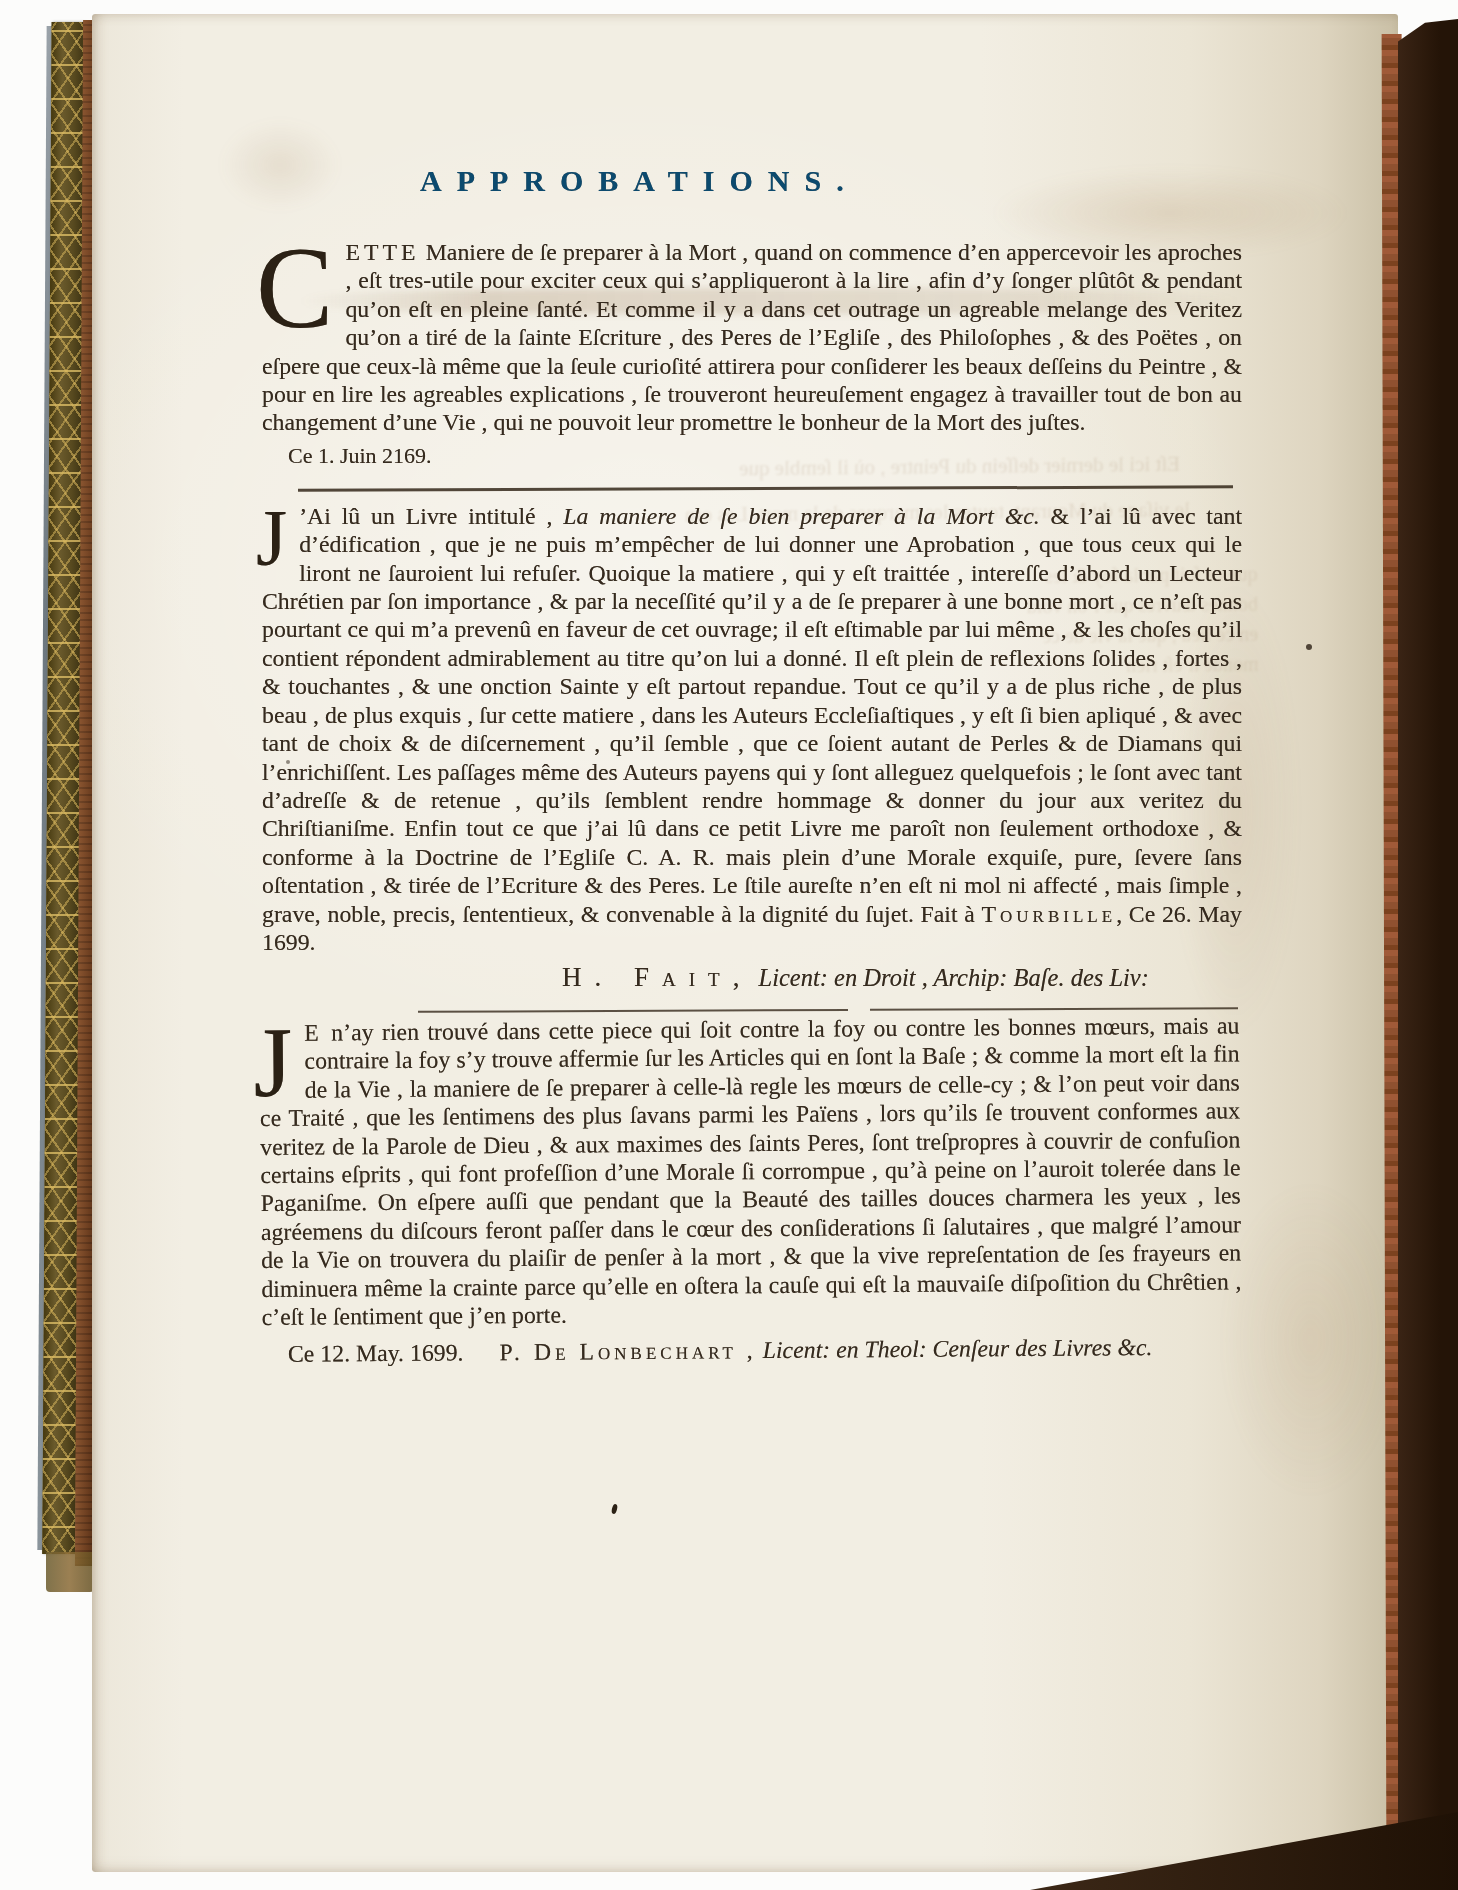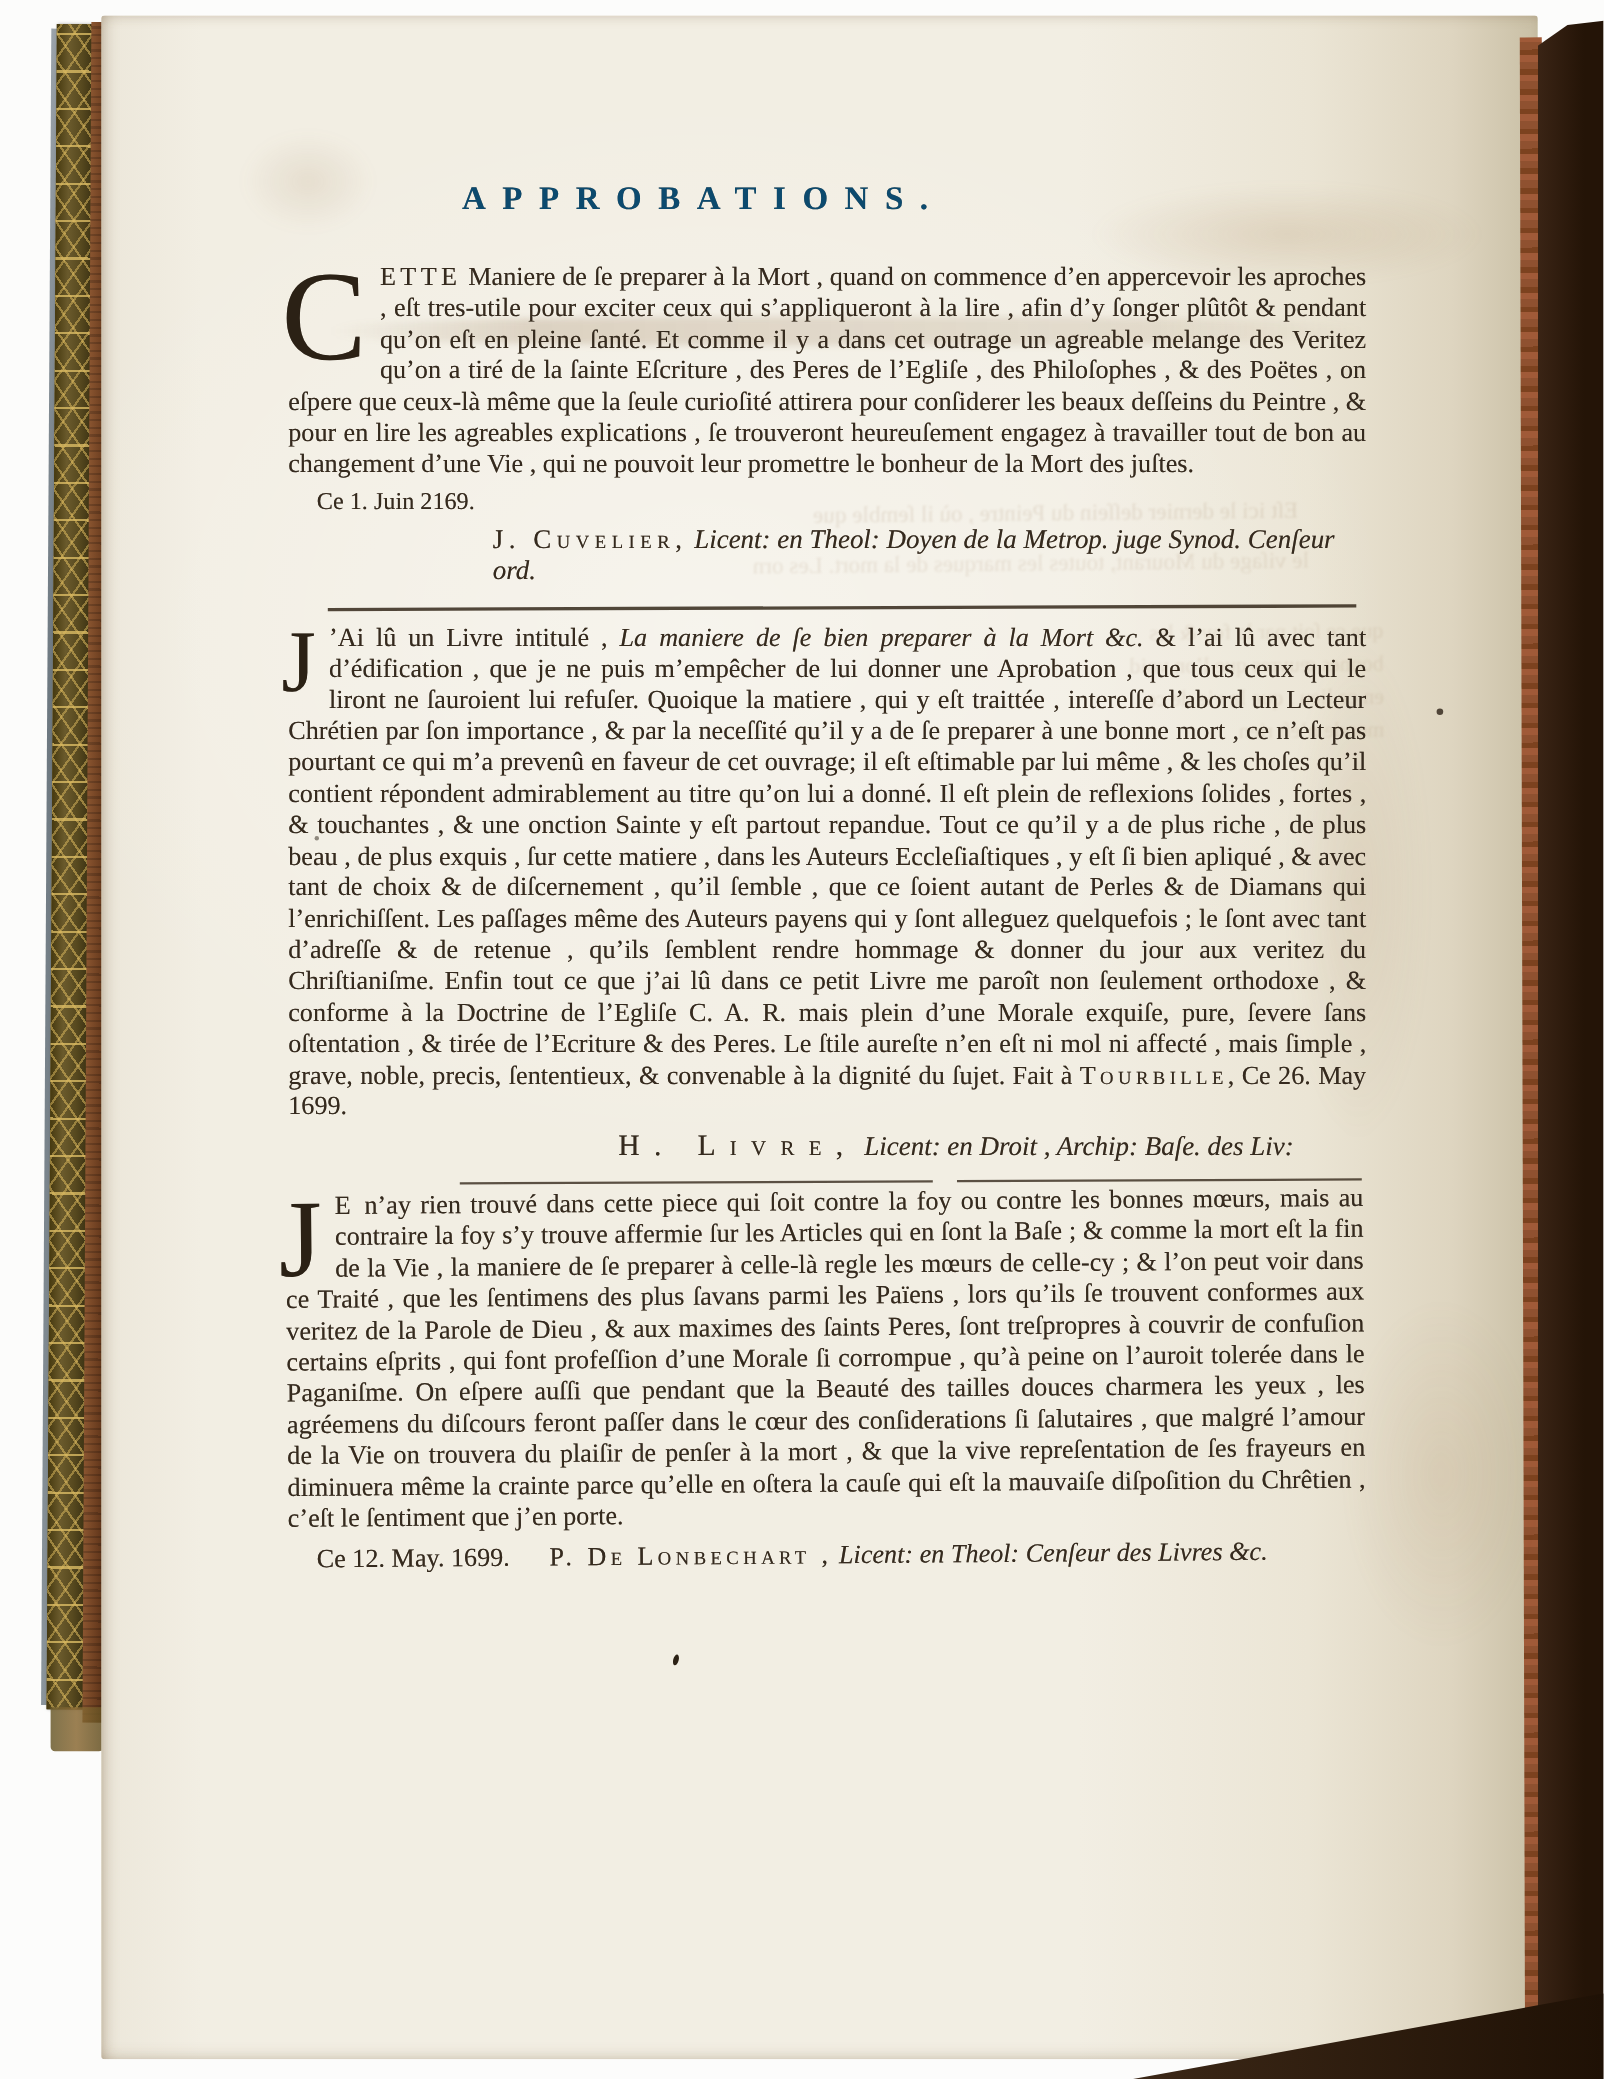--- a/index.html
+++ b/index.html
@@ -124,32 +124,28 @@
   <div class="textblock">
 
     <div class="title">APPROBATIONS.</div>
 
     <p class="para p1">
       <span class="dropcap">C</span>
       <span class="leadcaps">ETTE</span>
       <span>Maniere de ſe preparer à la Mort , quand on commence d’en appercevoir les aproches , eſt tres-utile pour exciter ceux qui s’appliqueront à la lire , afin d’y ſonger plûtôt &amp; pendant qu’on eſt en pleine ſanté. Et comme il y a dans cet outrage un agreable melange des Veritez qu’on a tiré de la ſainte Eſcriture , des Peres de l’Egliſe , des Philoſophes , &amp; des Poëtes , on eſpere que ceux-là même que la ſeule curioſité attirera pour conſiderer les beaux deſſeins du Peintre , &amp; pour en lire les agreables explications , ſe trouveront heureuſement engagez à travailler tout de bon au changement d’une Vie , qui ne pouvoit leur promettre le bonheur de la Mort des juſtes.</span>
     </p>
     <div class="dateline">Ce 1. Juin 2169.</div>
-    <div class="sig">
-      <span class="sc name-cuvelier">J. Cuvelier,</span>
-      <span class="it">Licent: en Theol: Doyen de la Metrop. juge Synod. Cenſeur ord.</span>
-    </div>
 
     <div class="rule1"></div>
 
     <p class="para">
       <span class="dropcap j2">J</span><span>’Ai lû un Livre intitulé , </span><span class="it">La maniere de ſe bien preparer à la Mort &amp;c.</span><span> &amp; l’ai lû avec tant d’édification , que je ne puis m’empêcher de lui donner une Aprobation , que tous ceux qui le liront ne ſauroient lui refuſer. Quoique la matiere , qui y eſt traittée , intereſſe d’abord un Lecteur Chrétien par ſon importance , &amp; par la neceſſité qu’il y a de ſe preparer à une bonne mort , ce n’eſt pas pourtant ce qui m’a prevenû en faveur de cet ouvrage; il eſt eſtimable par lui même , &amp; les choſes qu’il contient répondent admirablement au titre qu’on lui a donné. Il eſt plein de reflexions ſolides , fortes , &amp; touchantes , &amp; une onction Sainte y eſt partout repandue. Tout ce qu’il y a de plus riche , de plus beau , de plus exquis , ſur cette matiere , dans les Auteurs Eccleſiaſtiques , y eſt ſi bien apliqué , &amp; avec tant de choix &amp; de diſcernement , qu’il ſemble , que ce ſoient autant de Perles &amp; de Diamans qui l’enrichiſſent. Les paſſages même des Auteurs payens qui y ſont alleguez quelquefois ; le ſont avec tant d’adreſſe &amp; de retenue , qu’ils ſemblent rendre hommage &amp; donner du jour aux veritez du Chriſtianiſme. Enfin tout ce que j’ai lû dans ce petit Livre me paroît non ſeulement orthodoxe , &amp; conforme à la Doctrine de l’Egliſe C. A. R. mais plein d’une Morale exquiſe, pure, ſevere ſans oſtentation , &amp; tirée de l’Ecriture &amp; des Peres. Le ſtile aureſte n’en eſt ni mol ni affecté , mais ſimple , grave, noble, precis, ſententieux, &amp; convenable à la dignité du ſujet. Fait à </span><span class="sc place">Tourbille</span><span>, Ce 26. May 1699.</span>
     </p>
     <div class="sig2">
-      <span class="sc name-lage">H. Livre,</span>
+      <span class="sc name-lage">H. Fait,</span>
       <span class="it">Licent: en Droit , Archip: Baſe. des Liv:</span>
     </div>
 
     <div class="rules2">
       <div class="r2a"></div>
       <div class="r2b"></div>
     </div>
 
     <div class="lower">
       <p class="para">

